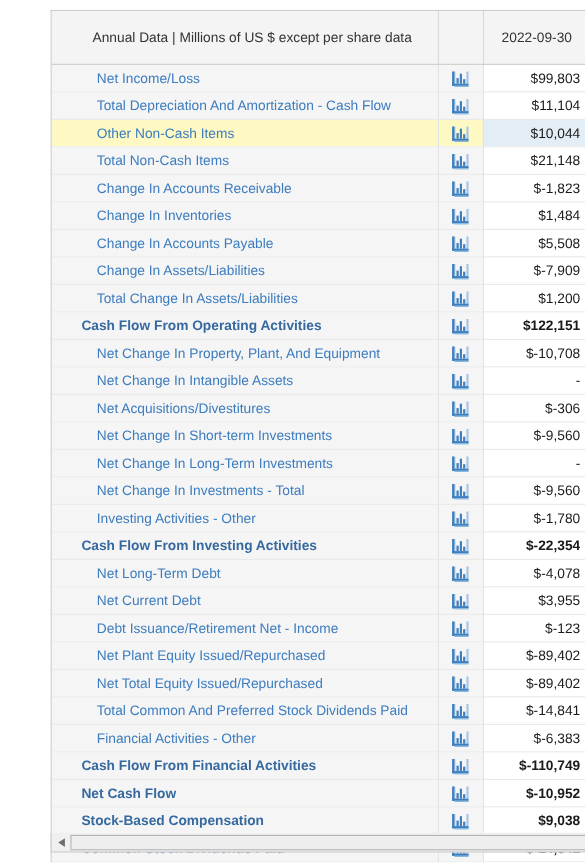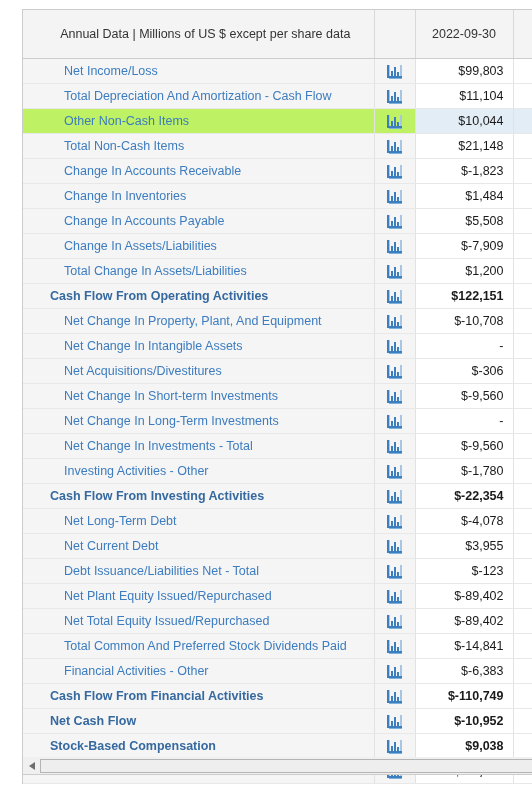--- a/index.html
+++ b/index.html
@@ -10,20 +10,21 @@
     height: 788px;
     overflow: hidden;
     font-family: "Liberation Sans", sans-serif;
   }
 
   #app {
     position: relative;
     width: 490px;
     height: 788px;
     background: #ffffff;
+    margin-left: 24px;
   }
 
   
   .table-wrap {
     position: absolute;
     left: 22px;
     top: 9px;
     width: 520px;           
     border-top: 1px solid #cccccc;
     border-left: 1px solid #cccccc;
@@ -95,21 +96,21 @@
     background: #ffffff;
     text-align: right;
     padding-right: 9px;
     font-size: 12.5px;
     color: #1a1a1a;
   }
   tr.section td.cell-val { font-weight: bold; }
 
   
   tr.hl td.cell-label,
-  tr.hl td.cell-icon { background: #bef264; }
+  tr.hl td.cell-icon { background: #fef9c3; }
   tr.hl td.cell-val  { background: #e3edf6; }
 
   
   .ico-chart {
     display: inline-block;
     width: 15px;
     height: 13px;
     position: relative;
     vertical-align: middle;
     cursor: pointer;
@@ -322,21 +323,21 @@
             <td class="cell-val">$-4,078</td>
             <td class="cell-val"></td>
           </tr>
           <tr>
             <td class="cell-label">Net Current Debt</td>
             <td class="cell-icon"><span class="ico-chart"><i class="b1"></i><i class="b2"></i><i class="b3"></i><i class="b4"></i><i class="b5"></i><span class="axis-v"></span><span class="axis-h"></span><span class="axis-h2"></span></span></td>
             <td class="cell-val">$3,955</td>
             <td class="cell-val"></td>
           </tr>
           <tr>
-            <td class="cell-label">Debt Issuance/Liabilities Net - Total</td>
+            <td class="cell-label">Debt Issuance/Retirement Net - Income</td>
             <td class="cell-icon"><span class="ico-chart"><i class="b1"></i><i class="b2"></i><i class="b3"></i><i class="b4"></i><i class="b5"></i><span class="axis-v"></span><span class="axis-h"></span><span class="axis-h2"></span></span></td>
             <td class="cell-val">$-123</td>
             <td class="cell-val"></td>
           </tr>
           <tr>
             <td class="cell-label">Net Plant Equity Issued/Repurchased</td>
             <td class="cell-icon"><span class="ico-chart"><i class="b1"></i><i class="b2"></i><i class="b3"></i><i class="b4"></i><i class="b5"></i><span class="axis-v"></span><span class="axis-h"></span><span class="axis-h2"></span></span></td>
             <td class="cell-val">$-89,402</td>
             <td class="cell-val"></td>
           </tr>

